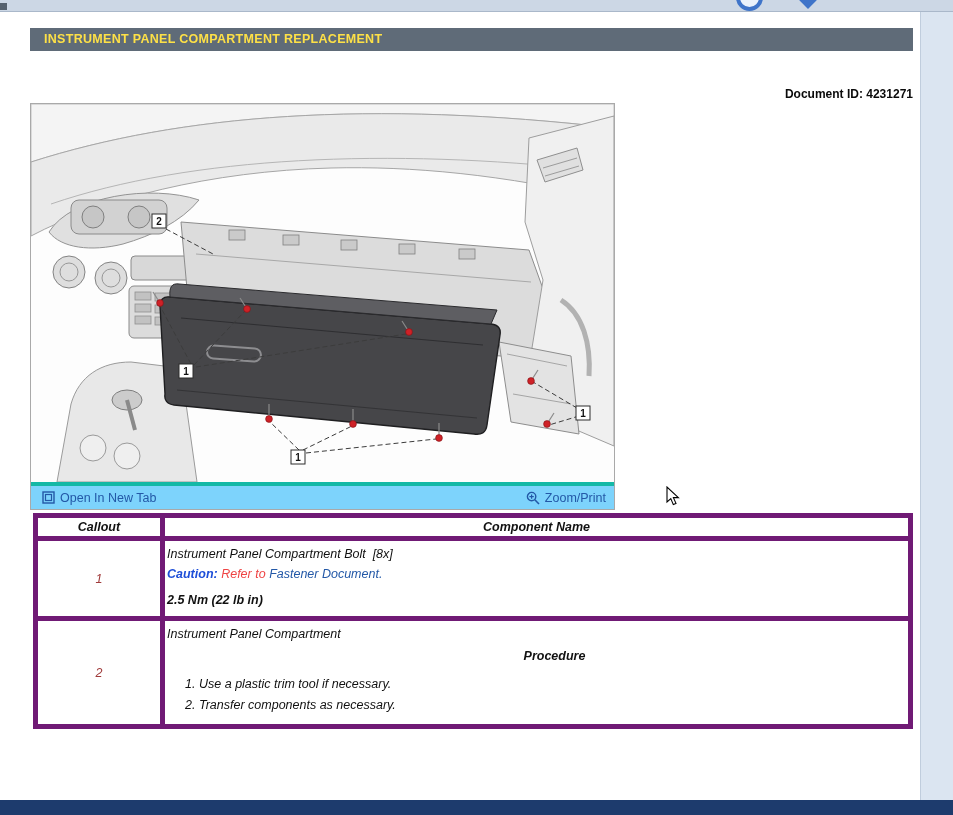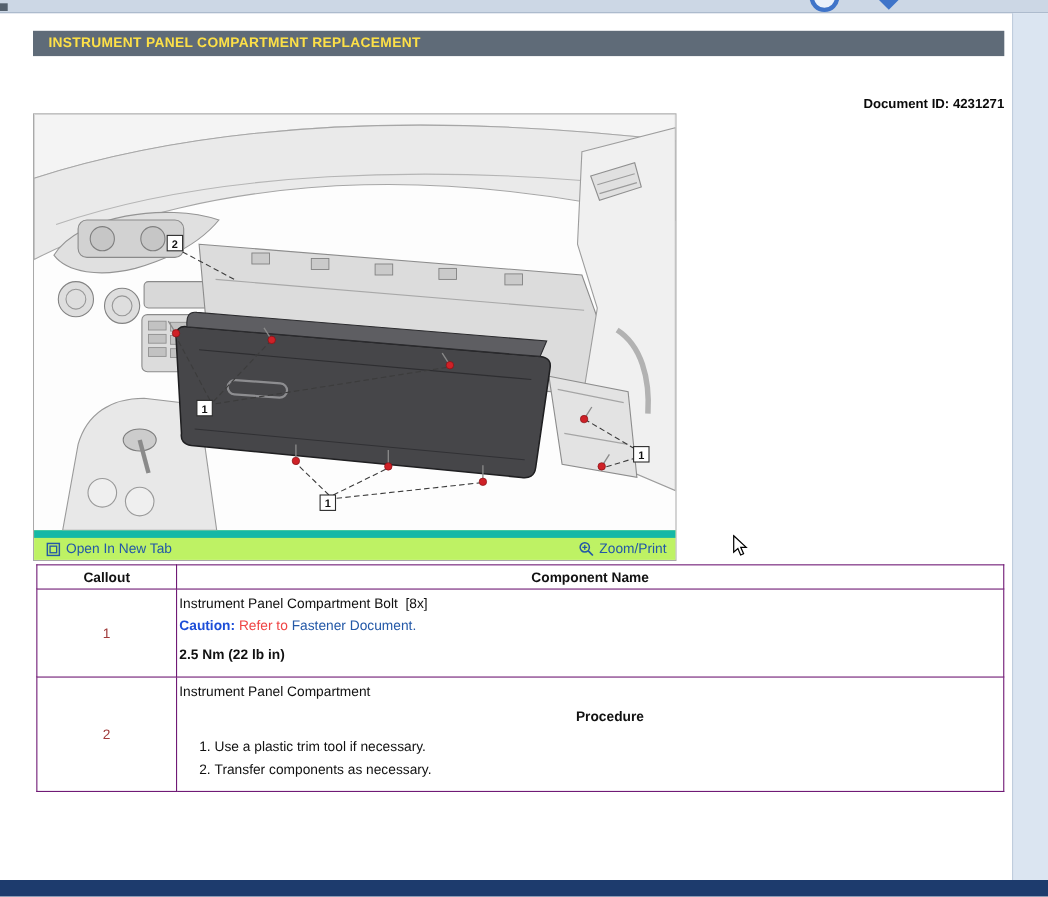--- a/index.html
+++ b/index.html
@@ -46,37 +46,37 @@
     font-size:12px; font-weight:bold; color:#0a0a0a;
   }
 
   
   .figure {
     position:absolute; left:30px; top:103px; width:585px;
     border:1px solid #a9a9a9; background:#ffffff;
   }
   .figure svg.illustration { display:block; width:583px; height:378px; }
   .figure-toolbar {
-    height:27px; background:#bef264; border-top:7px solid #14b8a6;
+    height:27px; background:#7dd3fc; border-top:4px solid #14b8a6;
     display:flex; justify-content:space-between; align-items:center;
     padding:0 8px 0 11px;
   }
   .tool-link {
     color:#2358a7; font-size:12.5px; text-decoration:none;
     display:flex; align-items:center; gap:5px; cursor:pointer;
   }
   .tool-link svg { display:block; }
 
   
   .callout-table {
     position:absolute; left:33px; top:513px; width:880px;
     border-collapse:collapse; font-size:12.5px; color:#111;
     background:#fff;
   }
-  .callout-table th, .callout-table td { border:1px solid #701a75; }
+  .callout-table th, .callout-table td { border:5px solid #701a75;font-style:italic; }
   .callout-table th {
     font-weight:bold; text-align:center; height:22px; padding:2px 4px;
   }
   th.col-callout { width:127px; }
   td.cell-callout {
     text-align:center; vertical-align:middle;
     color:#a03b3b; font-size:12.5px;
   }
   td.cell-comp { vertical-align:top; padding:3px 8px 8px 2px; }
   tr.row-prelim td { vertical-align:top; padding:8px 10px 10px 8px; height:80px; }

